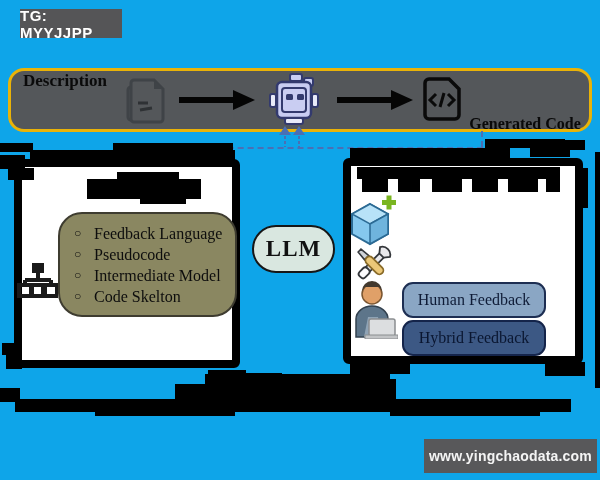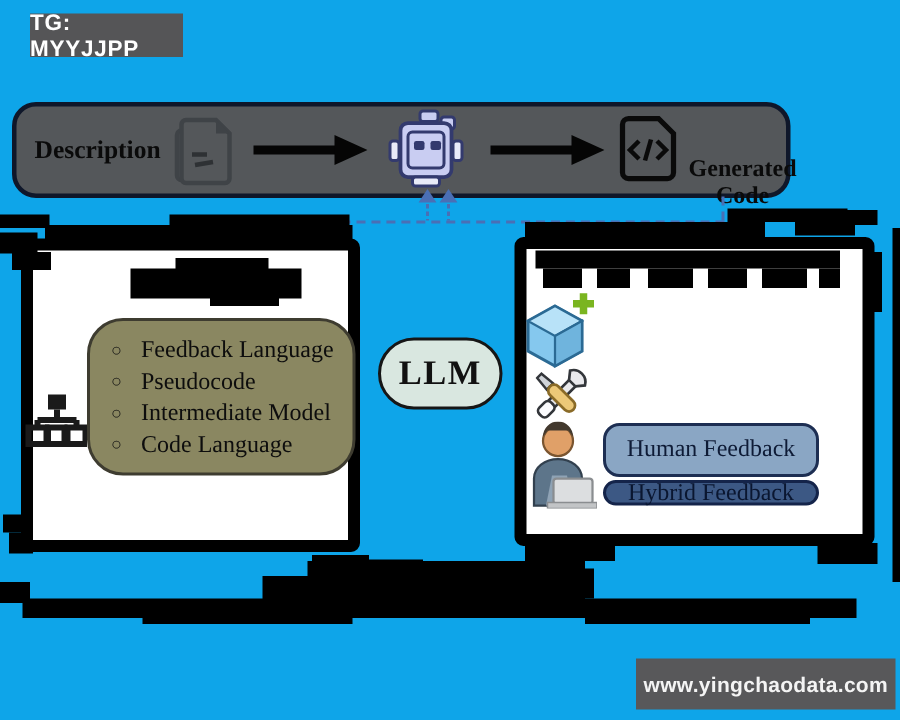--- a/index.html
+++ b/index.html
@@ -3,23 +3,23 @@
 <meta charset="utf-8">
 <style>
   html,body{margin:0;padding:0;background:#ffffff;}
   .stage{position:relative;width:600px;height:480px;background:#0ea5e9;overflow:hidden;
          font-family:"Liberation Serif", serif;}
   
   .tag{position:absolute;left:20px;top:9px;width:102px;height:29px;background:#555557;
        color:#fff;font-family:"Liberation Sans",sans-serif;font-weight:bold;font-size:15px;
        letter-spacing:.5px;display:flex;align-items:center;justify-content:center;}
   
-  .bar{position:absolute;left:8px;top:68px;width:519px;height:64px;background:#54575a;
-       border:3px solid #0f172a;border-radius:16px;box-sizing:border-box;
-       display:flex;align-items:center;}
+  .bar{position:absolute;left:8px;top:68px;width:584px;height:64px;background:#54575a;
+       border:3px solid #eab308;border-radius:16px;box-sizing:border-box;
+       display:flex;}
   .bar-label{color:#0a0a0a;font-weight:bold;font-size:17px;}
   .bar-label.in{margin-left:12px;width:94px;}
   .bar-label.out{margin-left:6px;width:112px;text-align:center;font-size:16px;line-height:1.15;margin-top:44px;}
   .bicon{display:flex;align-items:center;justify-content:center;}
   
   .dash-h{position:absolute;left:118px;top:147px;width:365px;border-top:2px dashed #4a6fb5;}
   .dash-v{position:absolute;border-left:2px dashed #4a6fb5;}
   
   .box{position:absolute;background:#fff;border:8px solid #000;border-radius:6px;box-sizing:border-box;}
   .box.left{left:14px;top:159px;width:226px;height:209px;}
@@ -34,21 +34,21 @@
   .llm{position:absolute;left:252px;top:225px;width:83px;height:48px;background:#d9e7e0;
        border:2.5px solid #161616;border-radius:26px;box-sizing:border-box;
        display:flex;align-items:center;justify-content:center;
        font-weight:bold;font-size:23px;color:#111;letter-spacing:1px;}
   
   .fb{position:absolute;left:402px;width:144px;border-radius:9px;box-sizing:border-box;
       display:flex;align-items:center;justify-content:center;font-size:16px;}
   .fb0{top:202px;height:36px;background:#4d544e;border:2px solid #2b302c;color:#0b0b0b;}
   .fb1{top:243px;height:34px;background:#475860;border:2px solid #26343c;color:#0b0b0b;}
   .fb2{top:282px;height:36px;background:#8aa6c4;border:2px solid #1d2e52;color:#0e1b36;border-radius:11px;}
-  .fb3{top:320px;height:17px;background:#3c5884;border:2px solid #14244a;color:#0a1630;border-radius:11px;}
+  .fb3{top:320px;height:36px;background:#3c5884;border:2px solid #14244a;color:#0a1630;border-radius:11px;}
   .fbicon{position:absolute;}
   
   .nz{position:absolute;background:#000;}
   
   .wm{position:absolute;left:424px;top:439px;width:173px;height:34px;background:#58585a;
       color:#f4f4f4;font-family:"Liberation Sans",sans-serif;font-size:14px;font-weight:600;
       display:flex;align-items:center;justify-content:center;letter-spacing:.2px;}
 </style>
 </head>
 <body>
@@ -130,21 +130,21 @@
     <div class="li">
         <span class="bullet">○</span>
         <span>Pseudocode</span>
       </div>
     <div class="li">
         <span class="bullet">○</span>
         <span>Intermediate Model</span>
       </div>
     <div class="li">
         <span class="bullet">○</span>
-        <span>Code Language</span>
+        <span>Code Skelton</span>
       </div>
   </div>
 
   <svg style="position:absolute;left:16px;top:261px;" width="42" height="38" viewBox="0 0 42 38">
     <rect x="16" y="2" width="12" height="10" fill="#1a1a1a"></rect>
     <line x1="22" y1="12" x2="22" y2="19" stroke="#1a1a1a" stroke-width="4"></line>
     <line x1="9" y1="19" x2="35" y2="19" stroke="#1a1a1a" stroke-width="4"></line>
     <line x1="9" y1="19" x2="9" y2="25" stroke="#1a1a1a" stroke-width="4"></line>
     <line x1="35" y1="19" x2="35" y2="25" stroke="#1a1a1a" stroke-width="4"></line>
     <rect x="3" y="24" width="12" height="11" fill="none" stroke="#1a1a1a" stroke-width="4"></rect>

